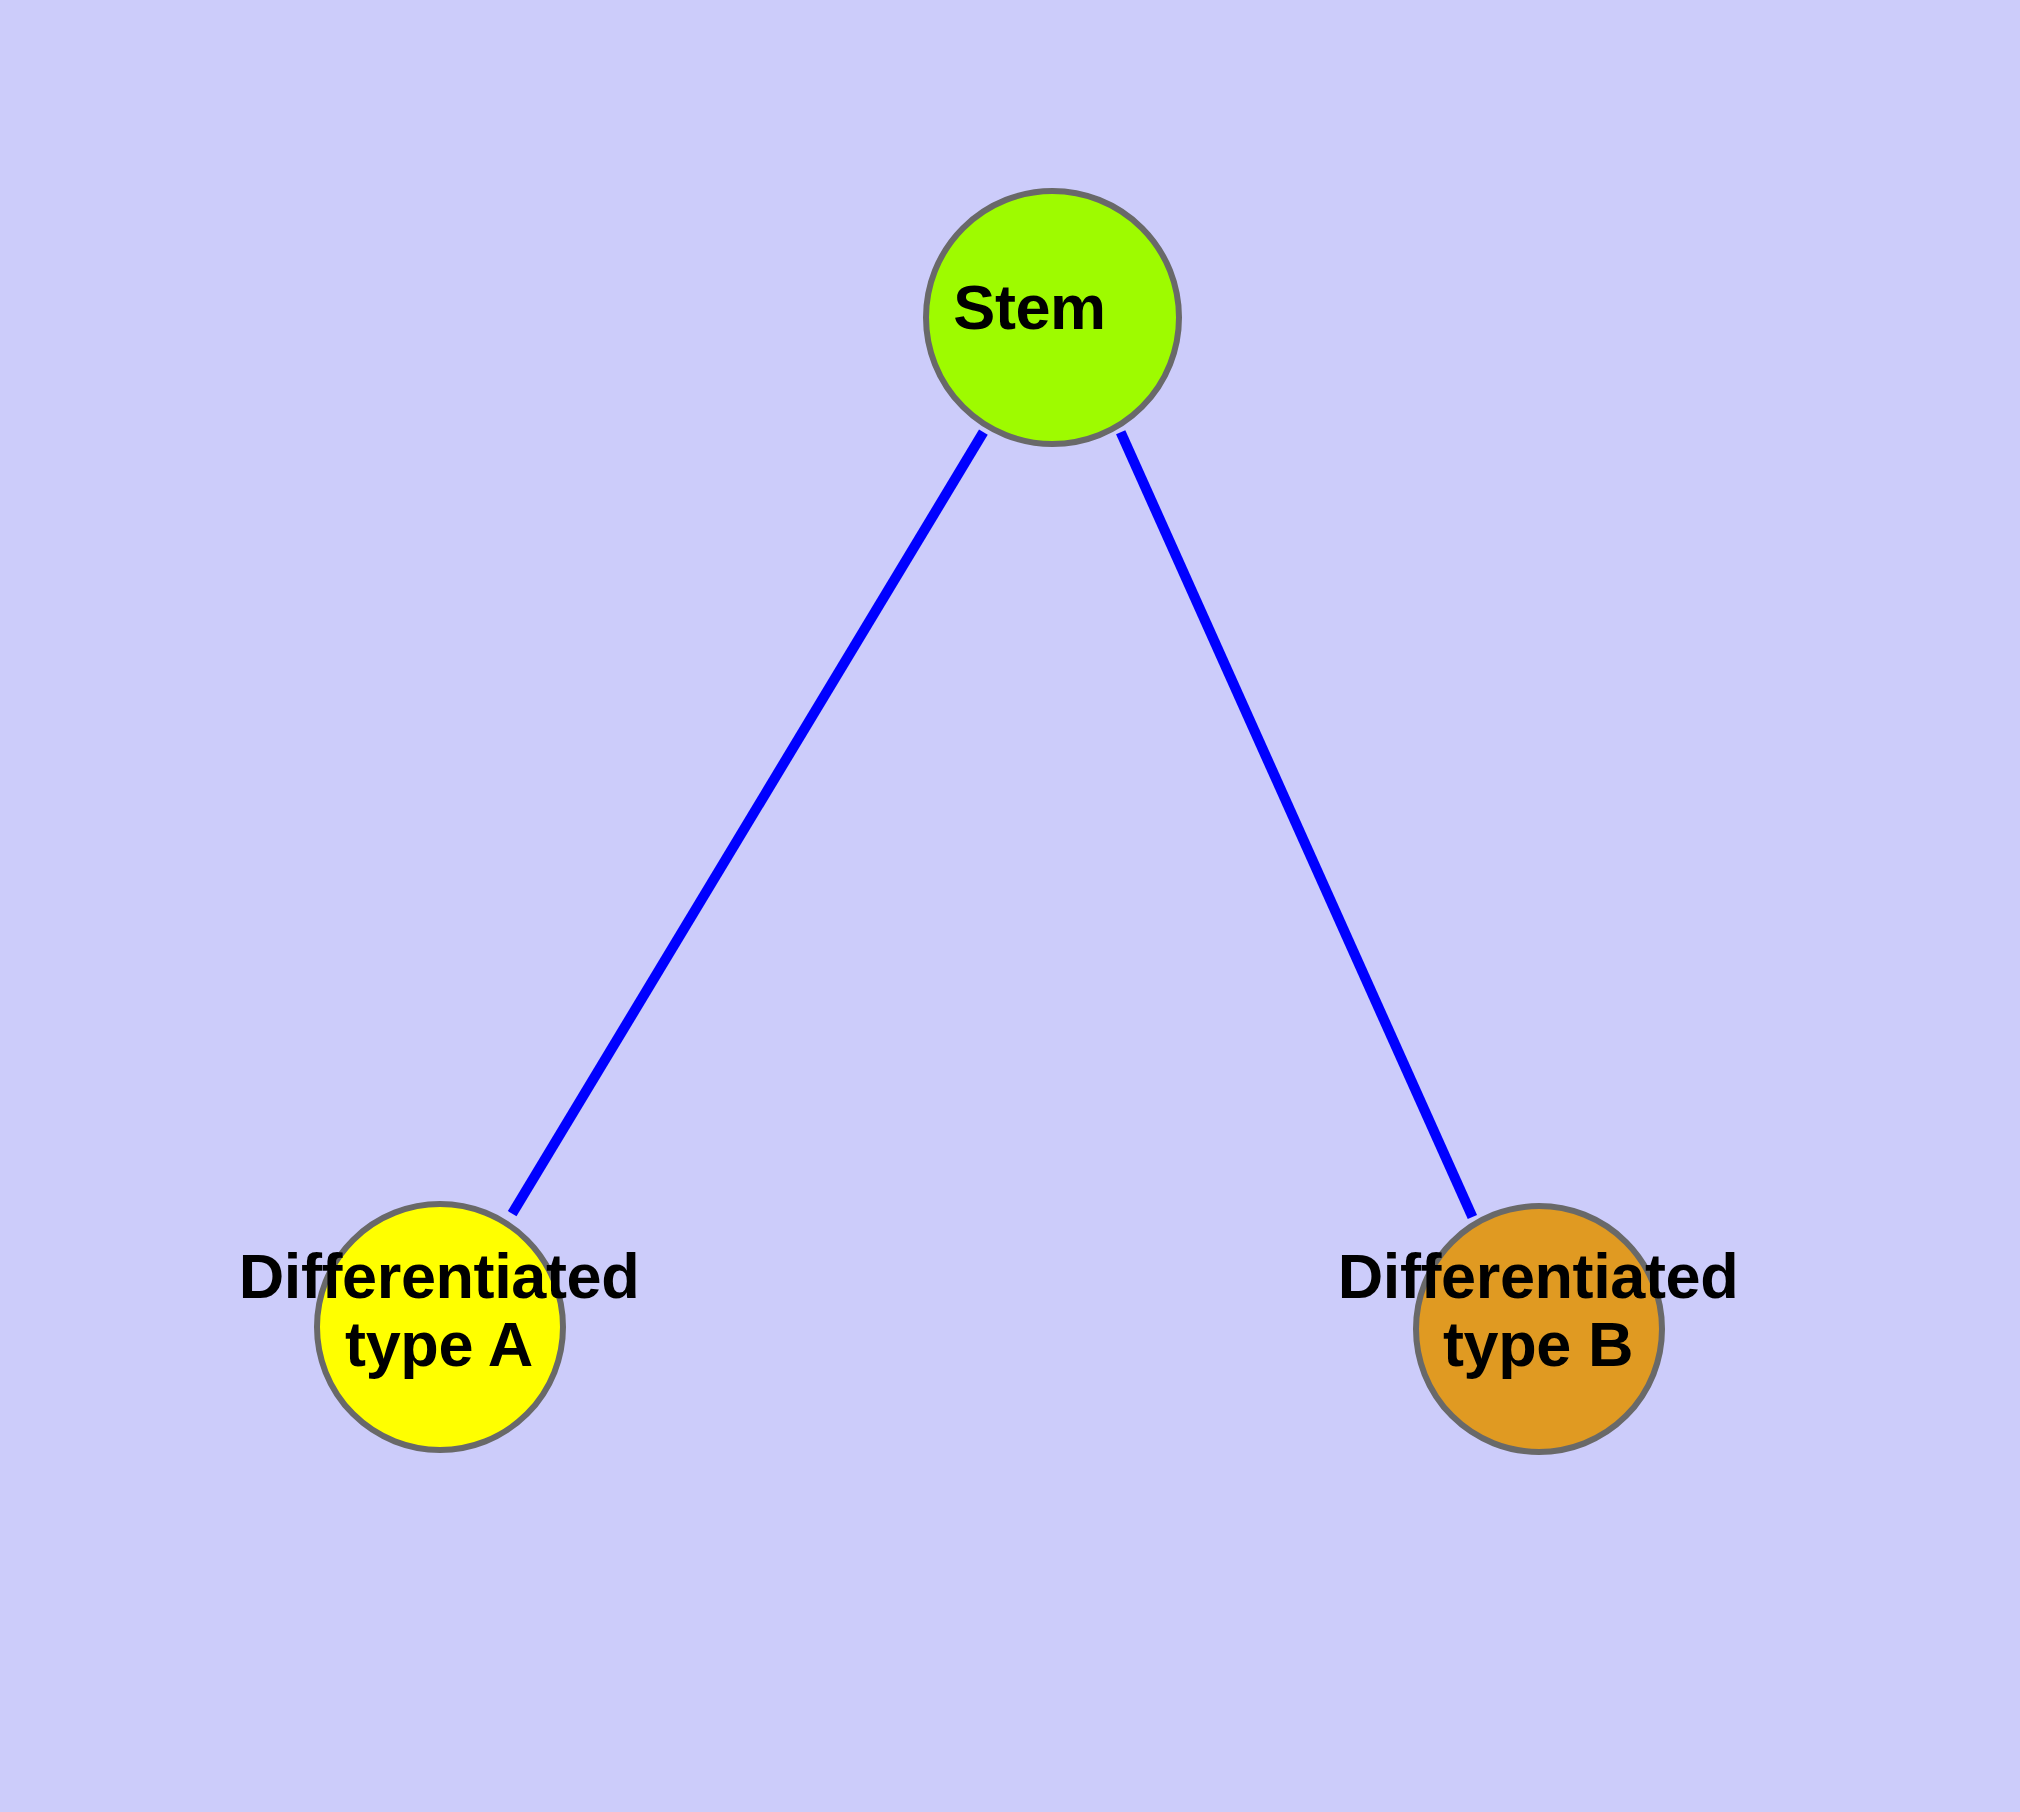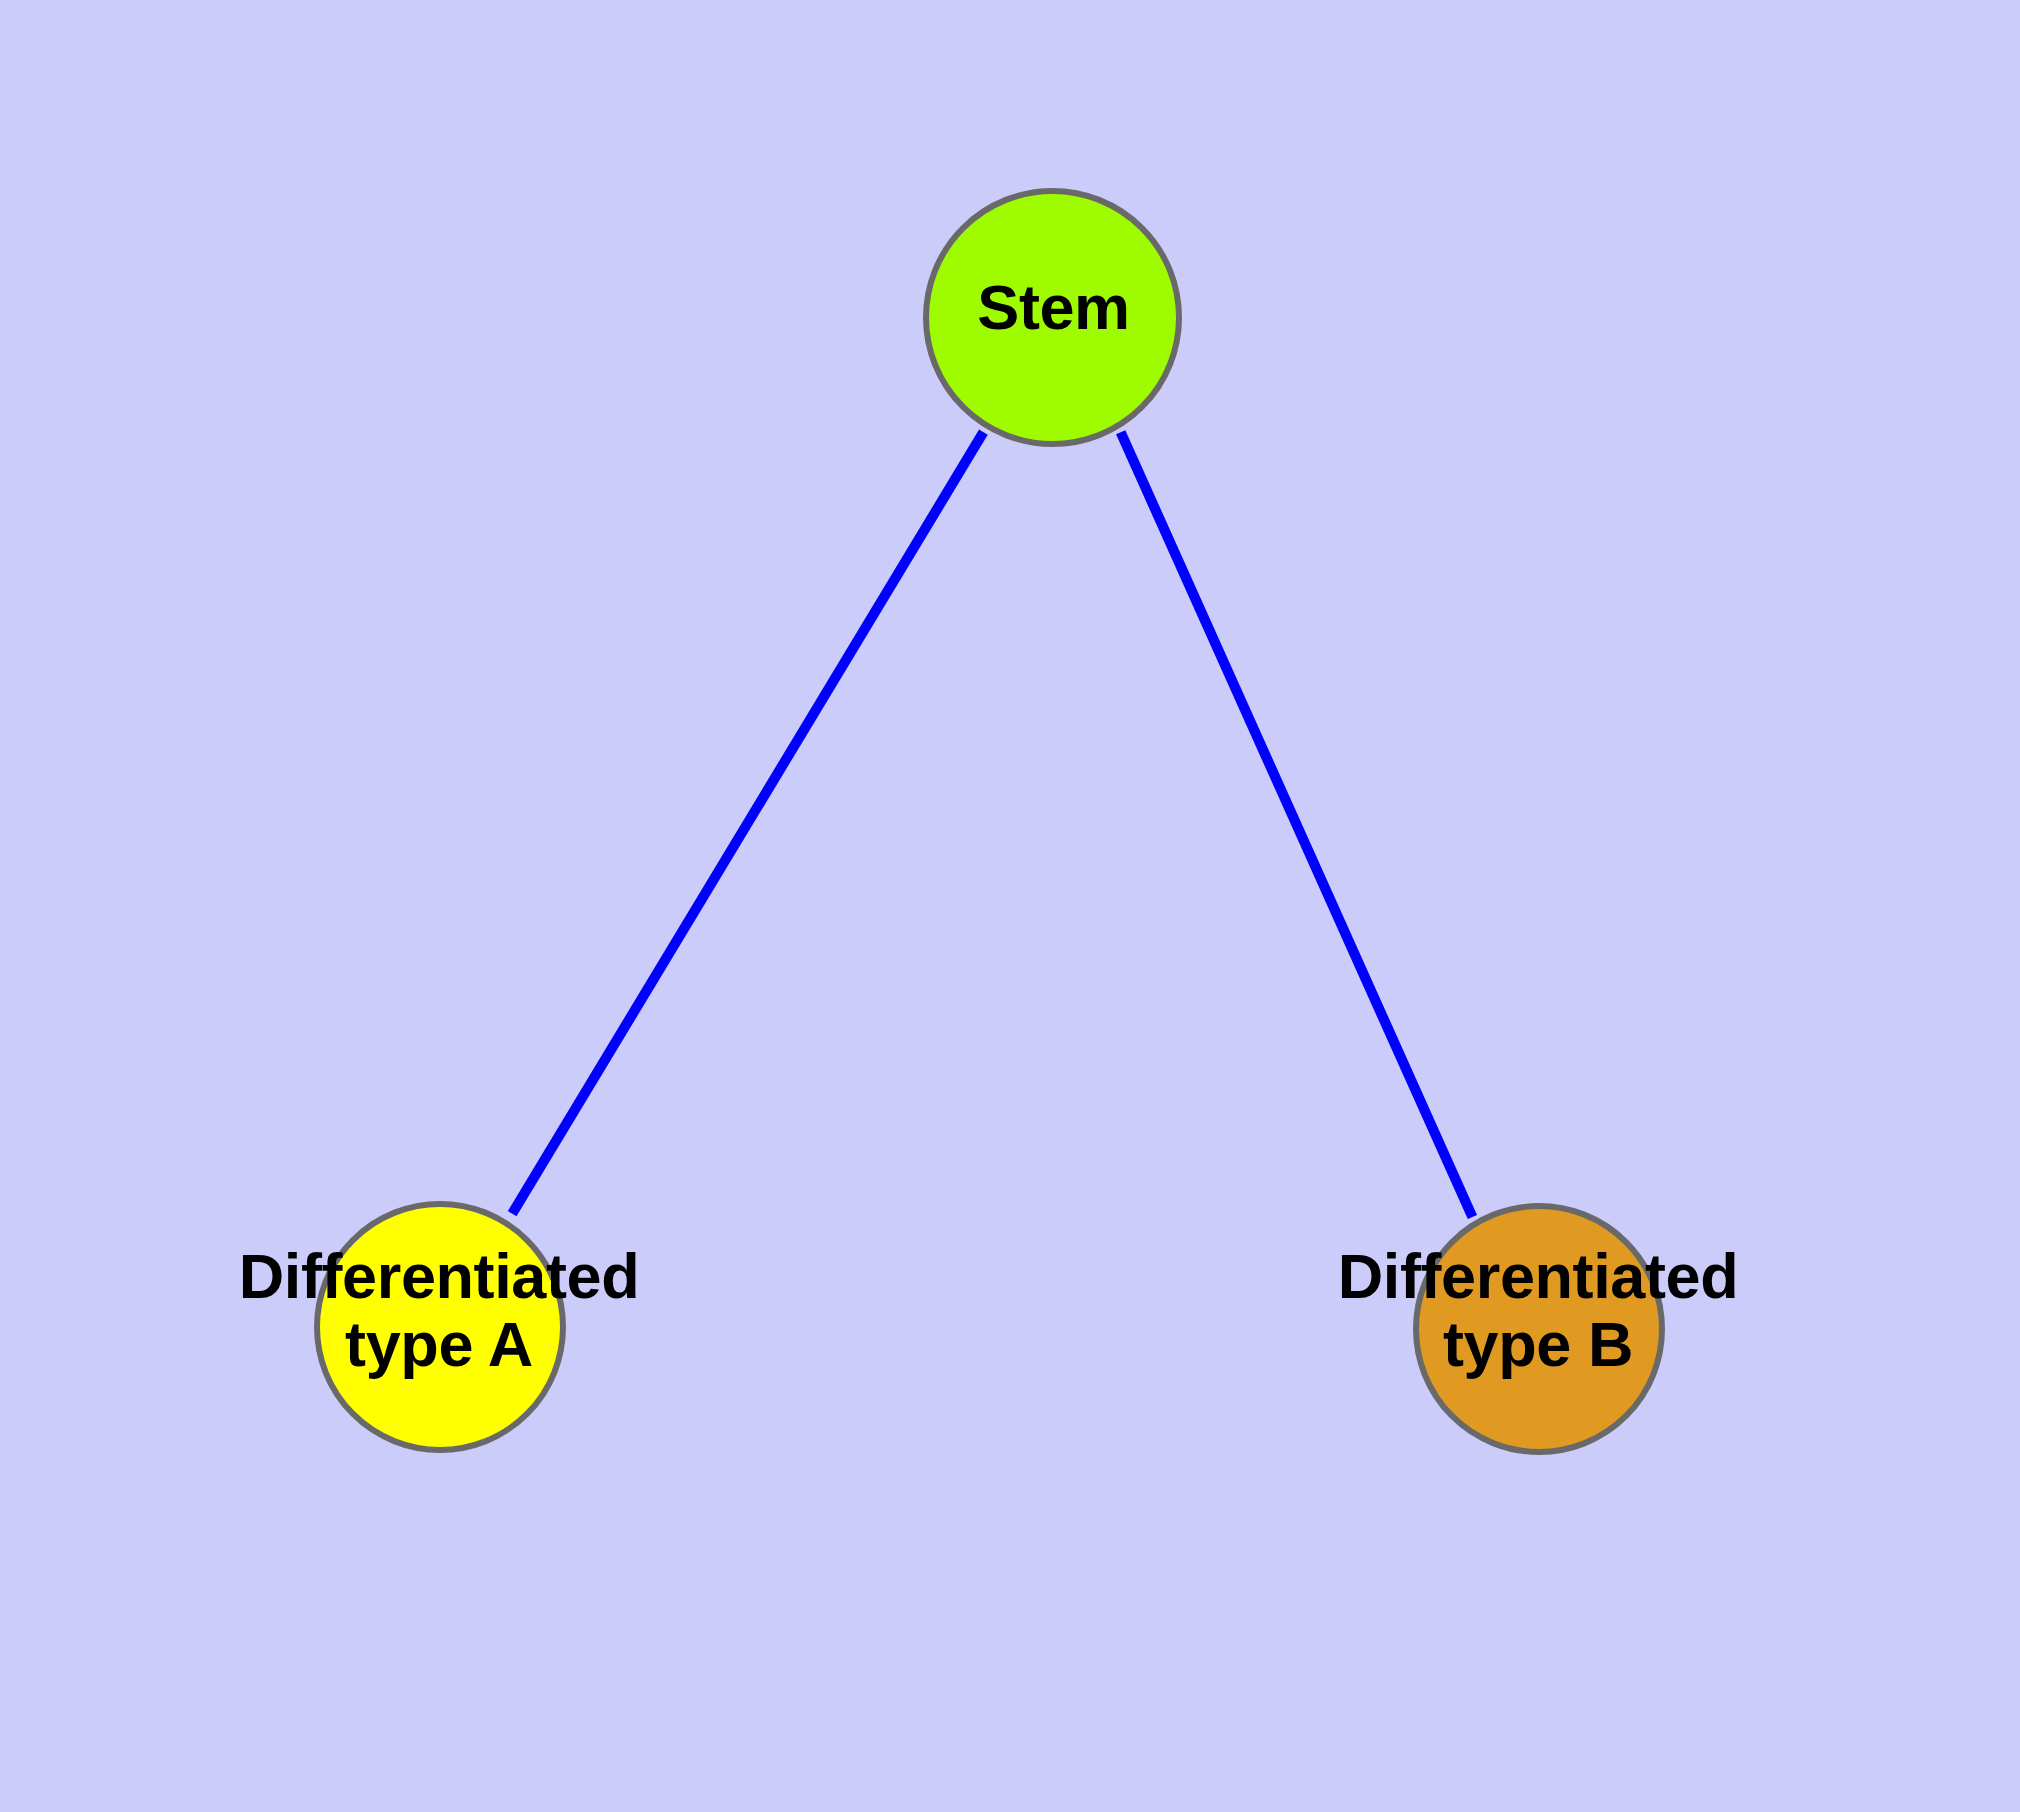--- a/index.html
+++ b/index.html
@@ -41,21 +41,21 @@
     white-space: pre-line;
     line-height: 1.08;
     letter-spacing: -0.4px;
     pointer-events: none;
   }
   #node-stem        { left: 923px; top: 188px;  width: 259px; height: 259px; background: #9efb00; }
   #node-diff-a      { left: 314px;  top: 1201px; width: 252px; height: 252px; background: #ffff00; }
   #node-diff-b      { left: 1413px; top: 1203px; width: 252px; height: 252px; background: #e09a22; }
 
   #label-stem {
-    left: 884px;
+    left: 860px;
     top: 273px;
     width: 339px;
     font-size: 63px;
   }
   #label-diff-a {
     left: 100px;
     top: 1242px;
     width: 678px;
     font-size: 63px;
   }

